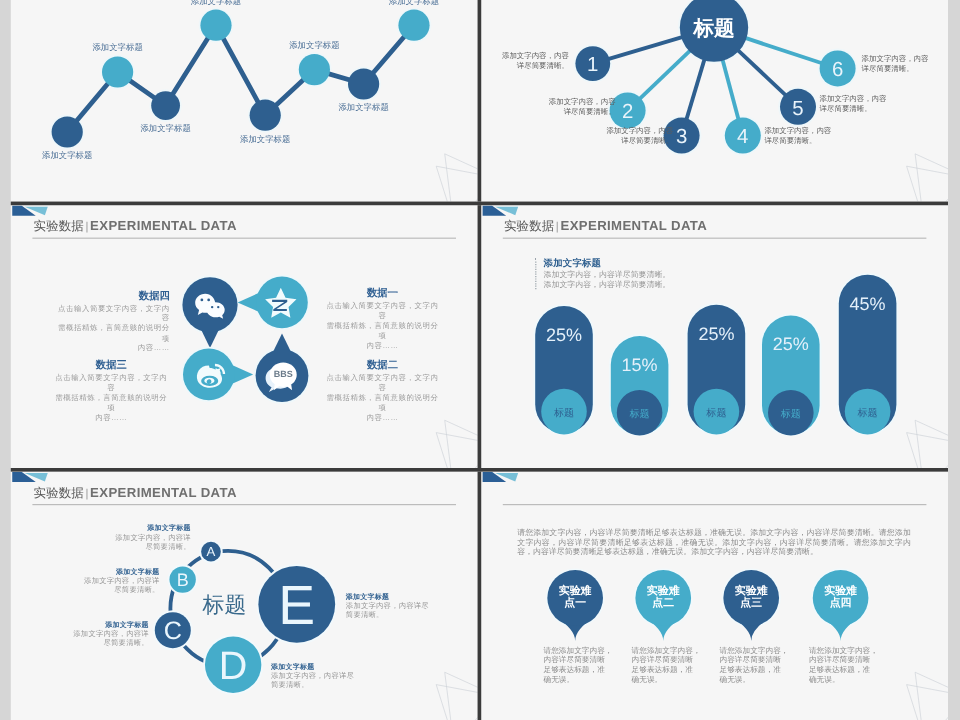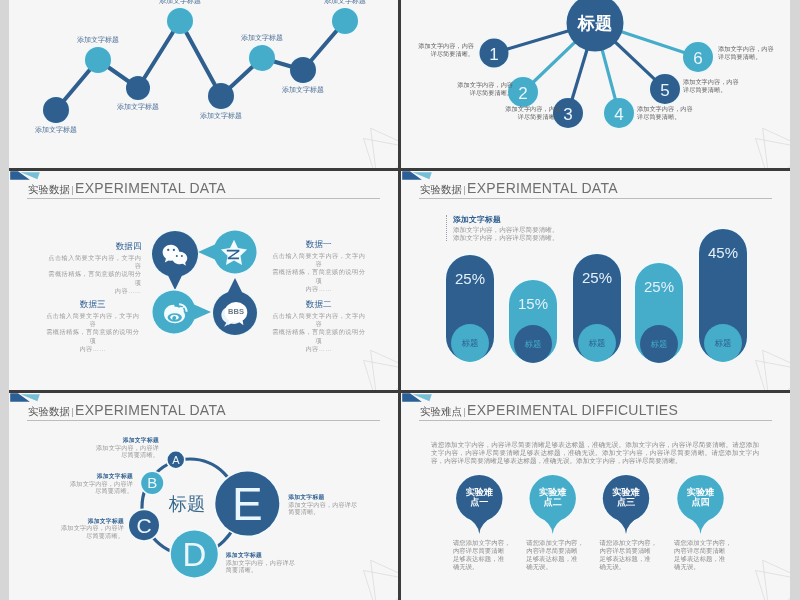--- a/index.html
+++ b/index.html
@@ -13,26 +13,26 @@
   .slide{position:absolute;background:#f6f6f6;overflow:hidden;}
   .sep-h{position:absolute;background:#3b3b3b;height:3px;left:9px;width:781px;}
   .sep-v{position:absolute;background:#3b3b3b;width:3px;left:398px;}
 
   
   .corner-deco{position:absolute;left:0;top:0;width:31px;height:9px;}
   .bg-deco{position:absolute;right:-16px;bottom:-13px;width:70px;height:60px;}
   .hdr{position:absolute;left:19px;top:11px;white-space:nowrap;line-height:11px;}
   .hdr .cn{font-size:10.4px;color:#565656;letter-spacing:.1px;font-family:Liberation Serif, serif;}
   .hdr .sep{font-size:9.4px;color:#9a9a9a;margin:0 1.5px 0 1.2px;}
-  .hdr .en{font-size:14px;color:#6f6f6f;letter-spacing:.3px;}
+  .hdr .en{font-size:11px;color:#6f6f6f;letter-spacing:.3px;font-weight:bold;}
   .hdr-rule{position:absolute;left:18px;top:26.5px;height:1px;background:#bcbcbc;width:353px;}
 
   
   .s3cap{position:absolute;width:97.5px;}
-  .s3cap .t{font-size:8.6px;font-weight:normal;color:#2f5f92;line-height:1;margin-bottom:3.2px;
+  .s3cap .t{font-size:8.6px;font-weight:bold;color:#2f5f92;line-height:1;margin-bottom:3.2px;
             letter-spacing:0;}
   .s3cap .b{font-size:6.2px;color:#9a9a9a;line-height:8.3px;letter-spacing:0.47px;}
   .s3cap.l{text-align:right;}
   .s3cap.r{text-align:center;}
 
   
   .s4note{position:absolute;left:45px;top:44px;padding-left:6px;line-height:1;
           border-left:1px dotted #9aa3ab;}
   .s4note .t{font-size:7.8px;font-weight:bold;color:#2e5f8f;line-height:9px;
              margin-bottom:2px;letter-spacing:.2px;}
@@ -368,21 +368,20 @@
           <path d="M70 27 L80 53"></path>
         </g>
       </svg>
     </div>
 
   <div class="slide" id="s6" style="left:401px;top:393px;width:389px;height:207px;">
     <svg class="corner-deco" viewBox="0 0 31 9">
         <path d="M11.6 1.2 L30.8 1.2 L28.4 8.3 Z" fill="#77bfd7"></path>
         <path d="M1.2 0.2 L8.9 0.2 L20.8 8.7 L1.2 8.7 Z" fill="#2b5f96"></path>
       </svg>
-      <div class="hdr"><span class="cn">实验难点</span><span class="sep">|</span><span class="en">EXPERIMENTAL DIFFICULTIES</span></div>
       <div class="hdr-rule"></div>
       <div class="slide-inner">
         <div class="s6para">请您添加文字内容，内容详尽简要清晰足够表达标题，准确无误。添加文字内容，内容详尽简要清晰。请您添加文字内容，内容详尽简要清晰足够表达标题，准确无误。添加文字内容，内容详尽简要清晰。请您添加文字内容，内容详尽简要清晰足够表达标题，准确无误。添加文字内容，内容详尽简要清晰。</div>
         <svg width="389" height="207" viewBox="0 0 389 207" style="position:absolute;left:0;top:0;">
           <g>
             <circle cx="78.3" cy="105.3" r="24.599999999999998" fill="#f1f9fc"></circle>
             <path d="M62.8 121.53999999999999 Q78.3 131.5 78.3 141.1 Q78.3 131.5 93.8 121.53999999999999 Z" fill="#2e5f8f"></path>
             <circle cx="78.3" cy="105.3" r="23.2" fill="#2e5f8f"></circle>
             <text x="78.3" y="101.89999999999999" text-anchor="middle" font-size="9.1" fill="#ffffff" font-weight="bold" font-family="&quot;Liberation Sans&quot;,sans-serif">实验难</text>
             <text x="78.3" y="112.19999999999999" text-anchor="middle" font-size="9.1" fill="#ffffff" font-weight="bold" font-family="&quot;Liberation Sans&quot;,sans-serif">点一</text>

